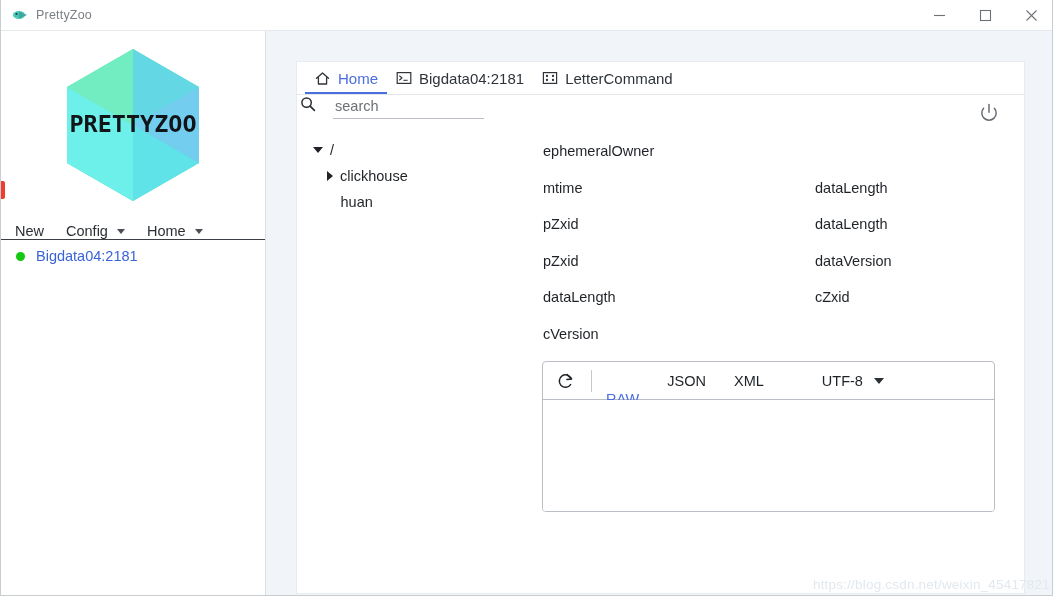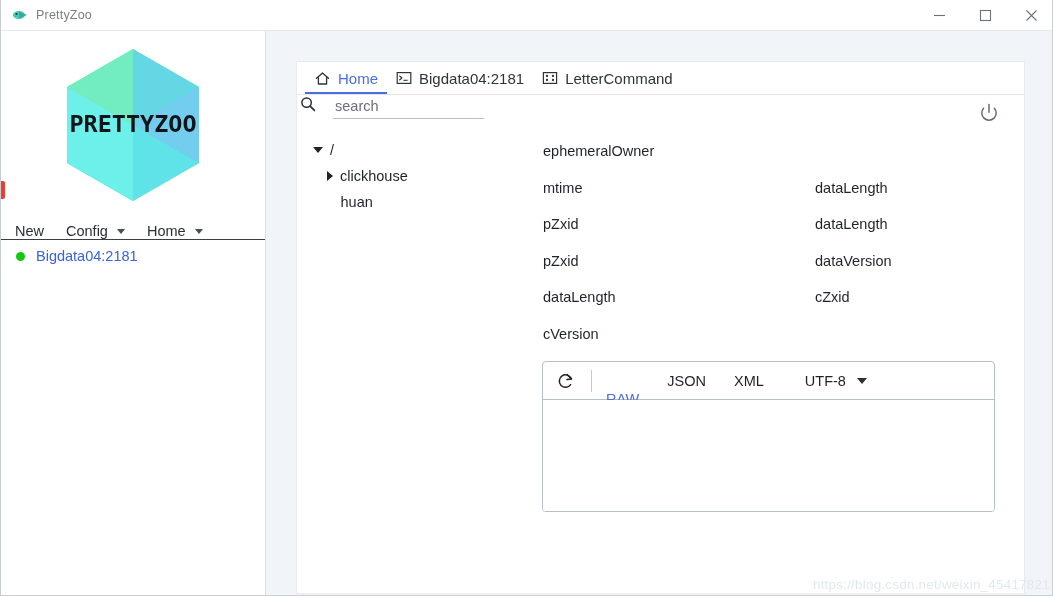--- a/index.html
+++ b/index.html
@@ -263,21 +263,21 @@
     background: #c4c9ce;
     margin: 0 14px 0 14px;
   }
   .dv-fmt {
     font-size: 14.5px; color: #1f2328;
     margin-right: 28px; white-space: nowrap;
   }
   .dv-fmt.active { color: #4a6ee0; margin-top: 36px; }
   .dv-enc {
     display: flex; align-items: center;
-    margin-left: 13px;
+    margin-left: 30px;
   }
   .dv-enc-label { font-size: 14.5px; color: #1f2328; }
   .dv-enc-caret {
     margin-left: 11px;
     width: 0; height: 0;
     border-left: 5px solid transparent;
     border-right: 5px solid transparent;
     border-top: 6px solid #2b3036;
   }
   .dv-text {

